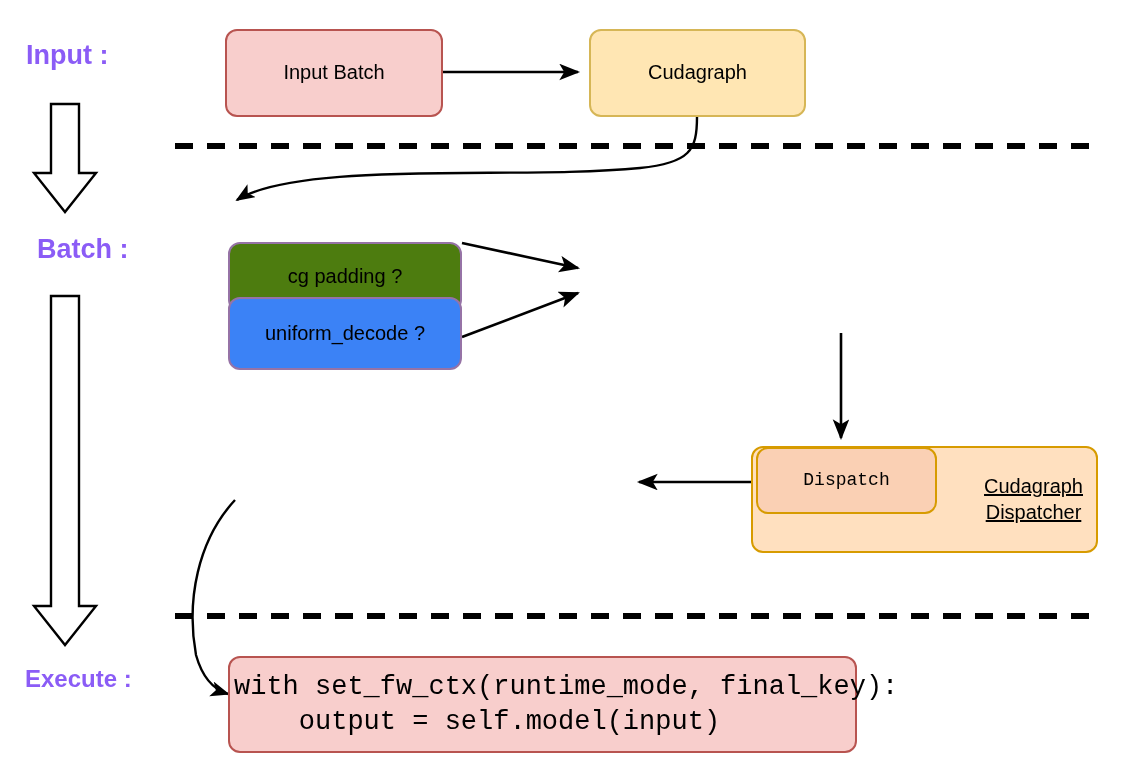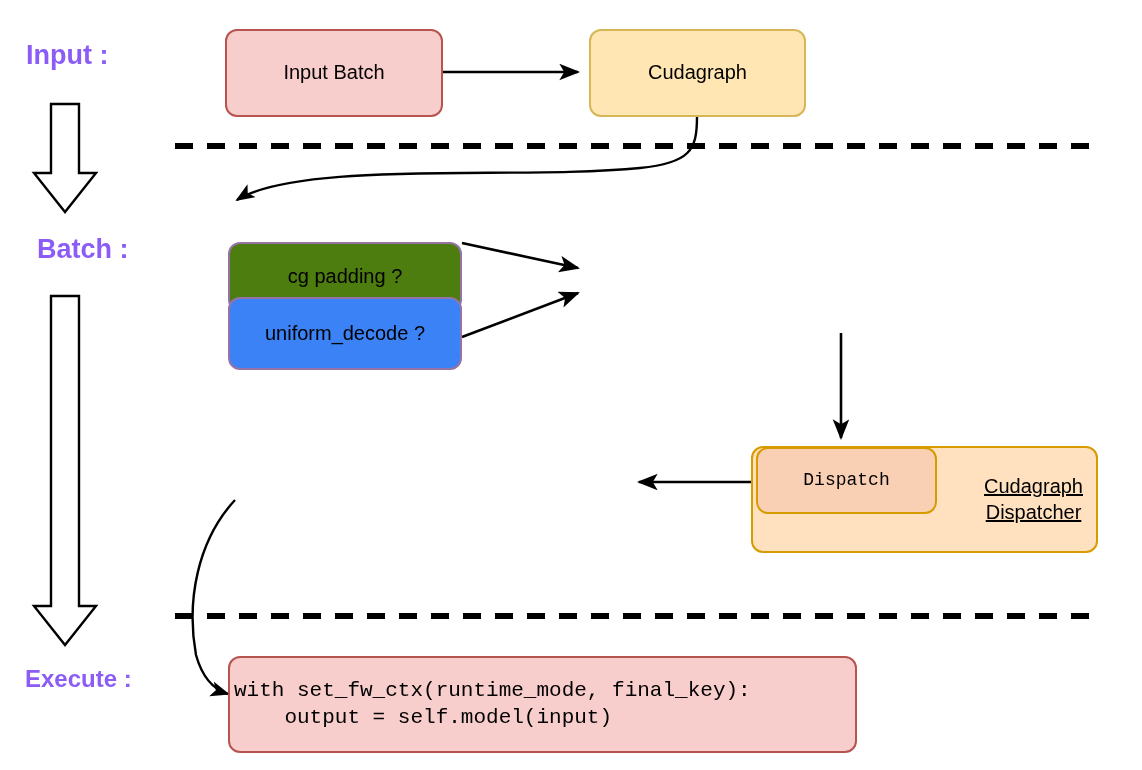--- a/index.html
+++ b/index.html
@@ -120,16 +120,16 @@
   <div class="node" style="left:751px;top:446px;width:347px;height:107px;
               background:#ffe0bf;border-color:#d79b00;font-size:20px;
               justify-content:flex-end;padding-right:13px;align-items:center;text-decoration:underline;">Cudagraph
 Dispatcher</div>
 
   <div class="node" style="left:756px;top:447px;width:181px;height:67px;
               background:#fad0b4;border-color:#d79b00;font-size:18px;font-family:Liberation Mono, monospace;">Dispatch</div>
 
 
   <div class="node codebox" style="left:228px;top:656px;width:629px;height:97px;
-              background:#f8cecc;border-color:#b85450;font-size:21px;">with set_fw_ctx(runtime_mode, final_key):
+              background:#f8cecc;border-color:#b85450;font-size:27px;">with set_fw_ctx(runtime_mode, final_key):
     output = self.model(input)</div>
 
 </div>
 
 </body></html>

